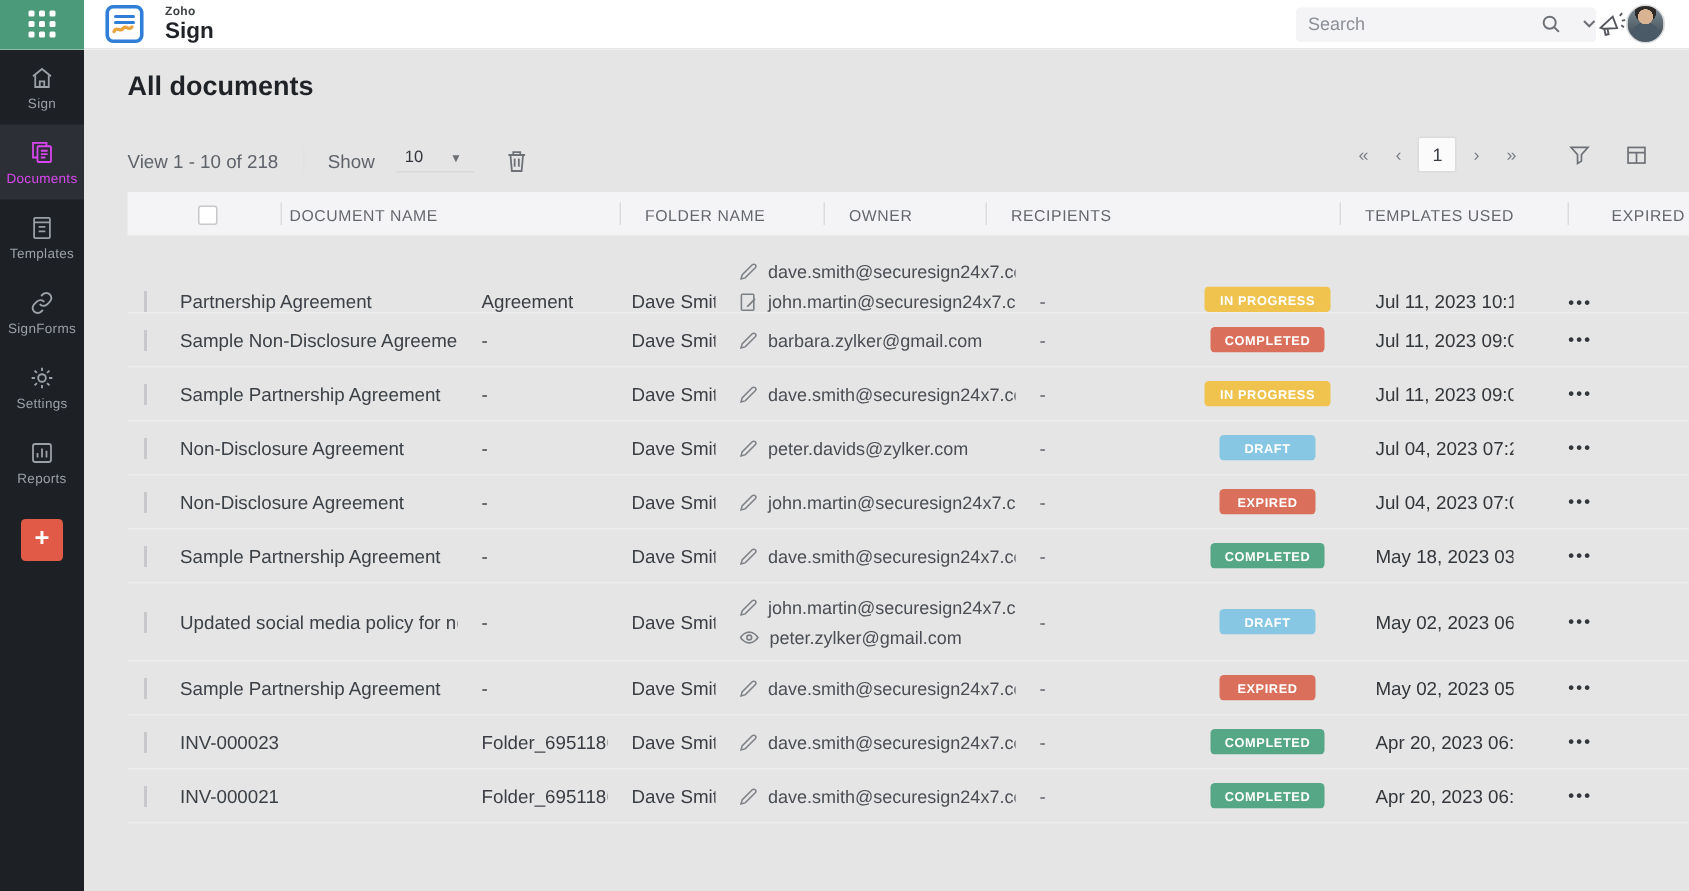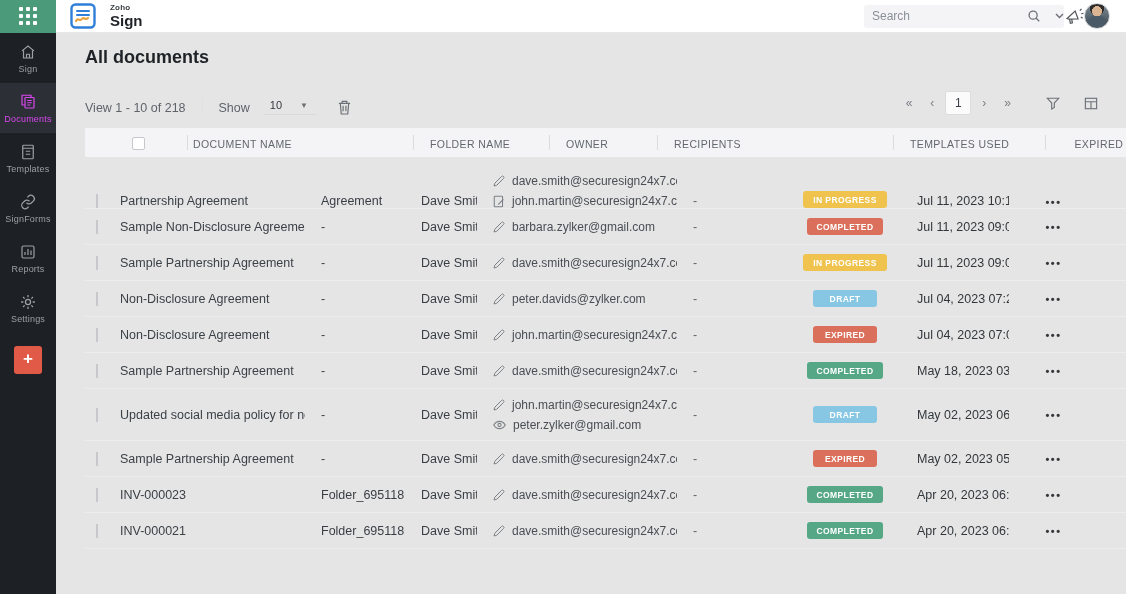--- a/index.html
+++ b/index.html
@@ -186,35 +186,35 @@
       <span>
         <svg width="18" height="18" viewBox="0 0 24 24" fill="none" stroke="currentColor" stroke-width="1.7">
           <path d="M10 13a4.5 4.5 0 0 0 6.4.4l2.6-2.6a4.5 4.5 0 1 0-6.4-6.4l-1.4 1.4"></path>
           <path d="M14 11a4.5 4.5 0 0 0-6.4-.4L5 13.2a4.5 4.5 0 1 0 6.4 6.4l1.4-1.4"></path>
         </svg>
       </span>
       <span class="lbl">SignForms</span>
     </div>
     <div class="side-item">
       <span>
+        <svg width="18" height="18" viewBox="0 0 24 24" fill="none" stroke="currentColor" stroke-width="1.7">
+          <circle cx="12" cy="12" r="3.4"></circle>
+          <path d="M12 2.8v3M12 18.2v3M2.8 12h3M18.2 12h3M5.4 5.4l2.1 2.1M16.5 16.5l2.1 2.1M18.6 5.4l-2.1 2.1M7.5 16.5l-2.1 2.1"></path>
+        </svg>
+      </span>
+      <span class="lbl">Settings</span>
+    </div>
+    <div class="side-item">
+      <span>
         <svg width="18" height="18" viewBox="0 0 24 24" fill="none" stroke="currentColor" stroke-width="1.6">
           <rect x="4" y="4" width="16" height="16" rx="2"></rect>
           <path d="M8 16v-4M12 16V8M16 16v-6"></path>
         </svg>
       </span>
       <span class="lbl">Reports</span>
-    </div>
-    <div class="side-item">
-      <span>
-        <svg width="18" height="18" viewBox="0 0 24 24" fill="none" stroke="currentColor" stroke-width="1.7">
-          <circle cx="12" cy="12" r="3.4"></circle>
-          <path d="M12 2.8v3M12 18.2v3M2.8 12h3M18.2 12h3M5.4 5.4l2.1 2.1M16.5 16.5l2.1 2.1M18.6 5.4l-2.1 2.1M7.5 16.5l-2.1 2.1"></path>
-        </svg>
-      </span>
-      <span class="lbl">Settings</span>
     </div>
     <div class="plus-btn">+</div>
   </nav>
 
 <main class="main">
   <h1 class="page-title">All documents</h1>
 
   <div class="toolbar">
     <span class="view-text">View 1 - 10 of 218</span>
     <span class="tb-sep"></span>

